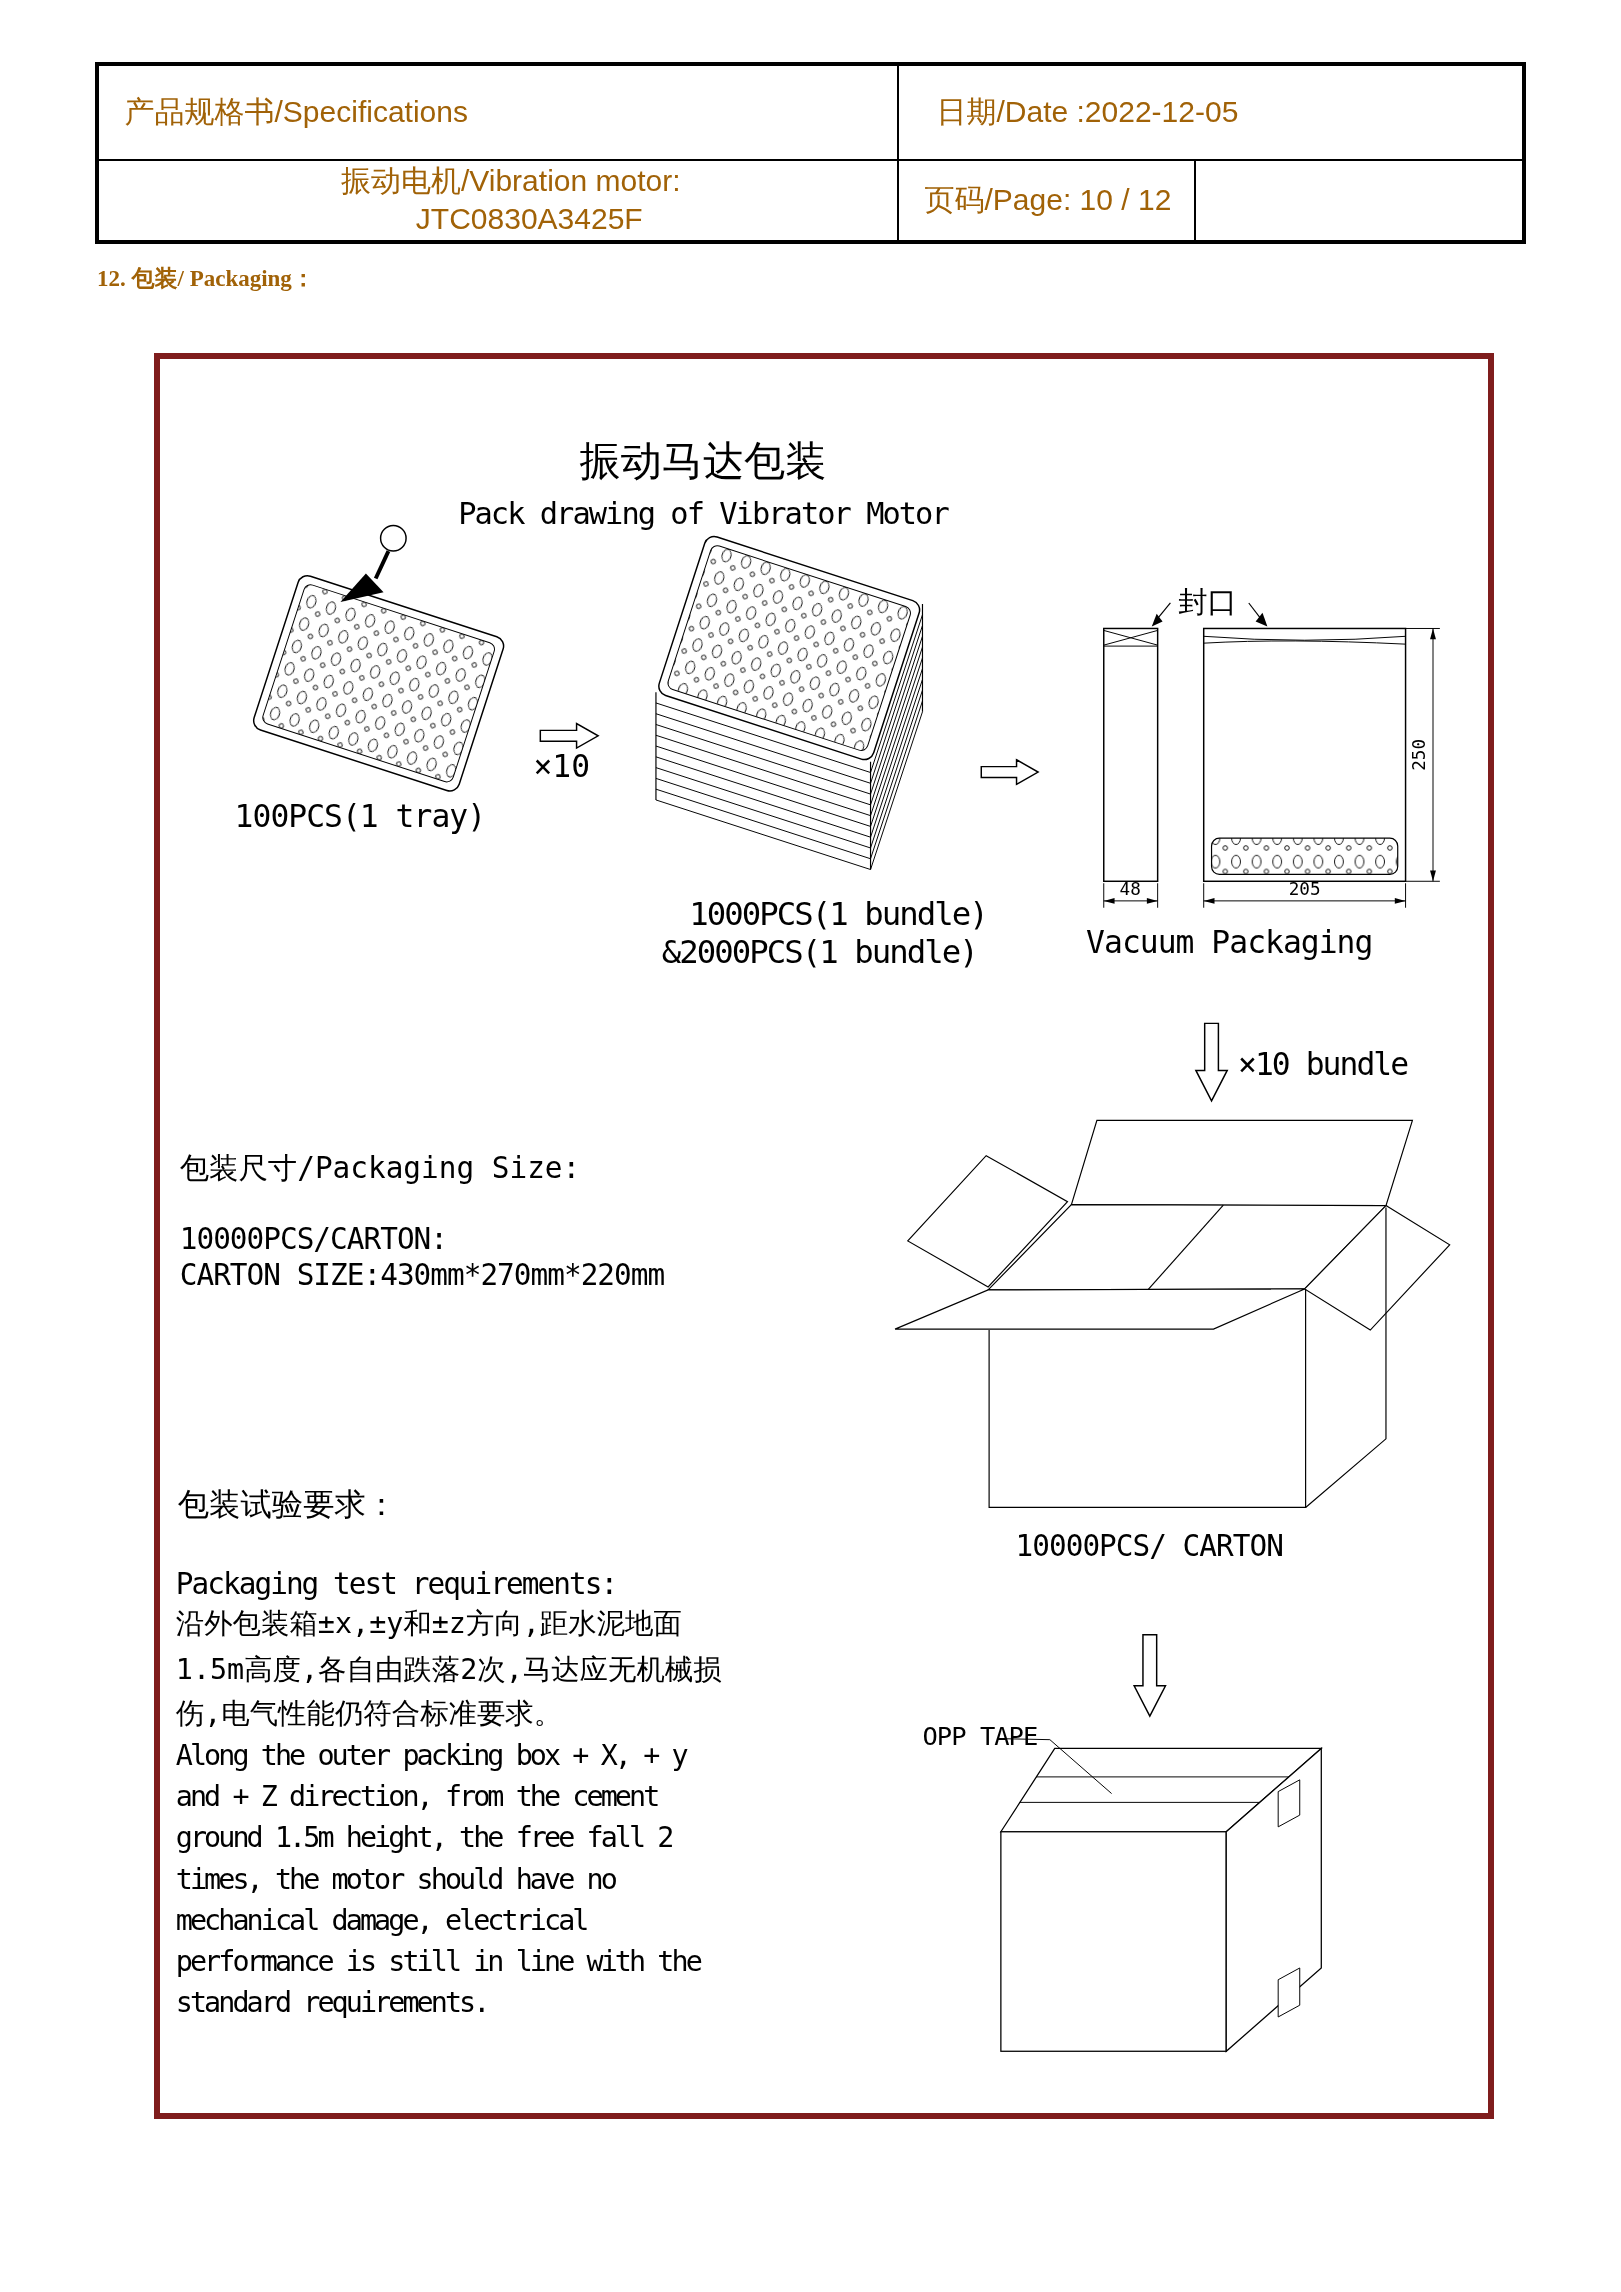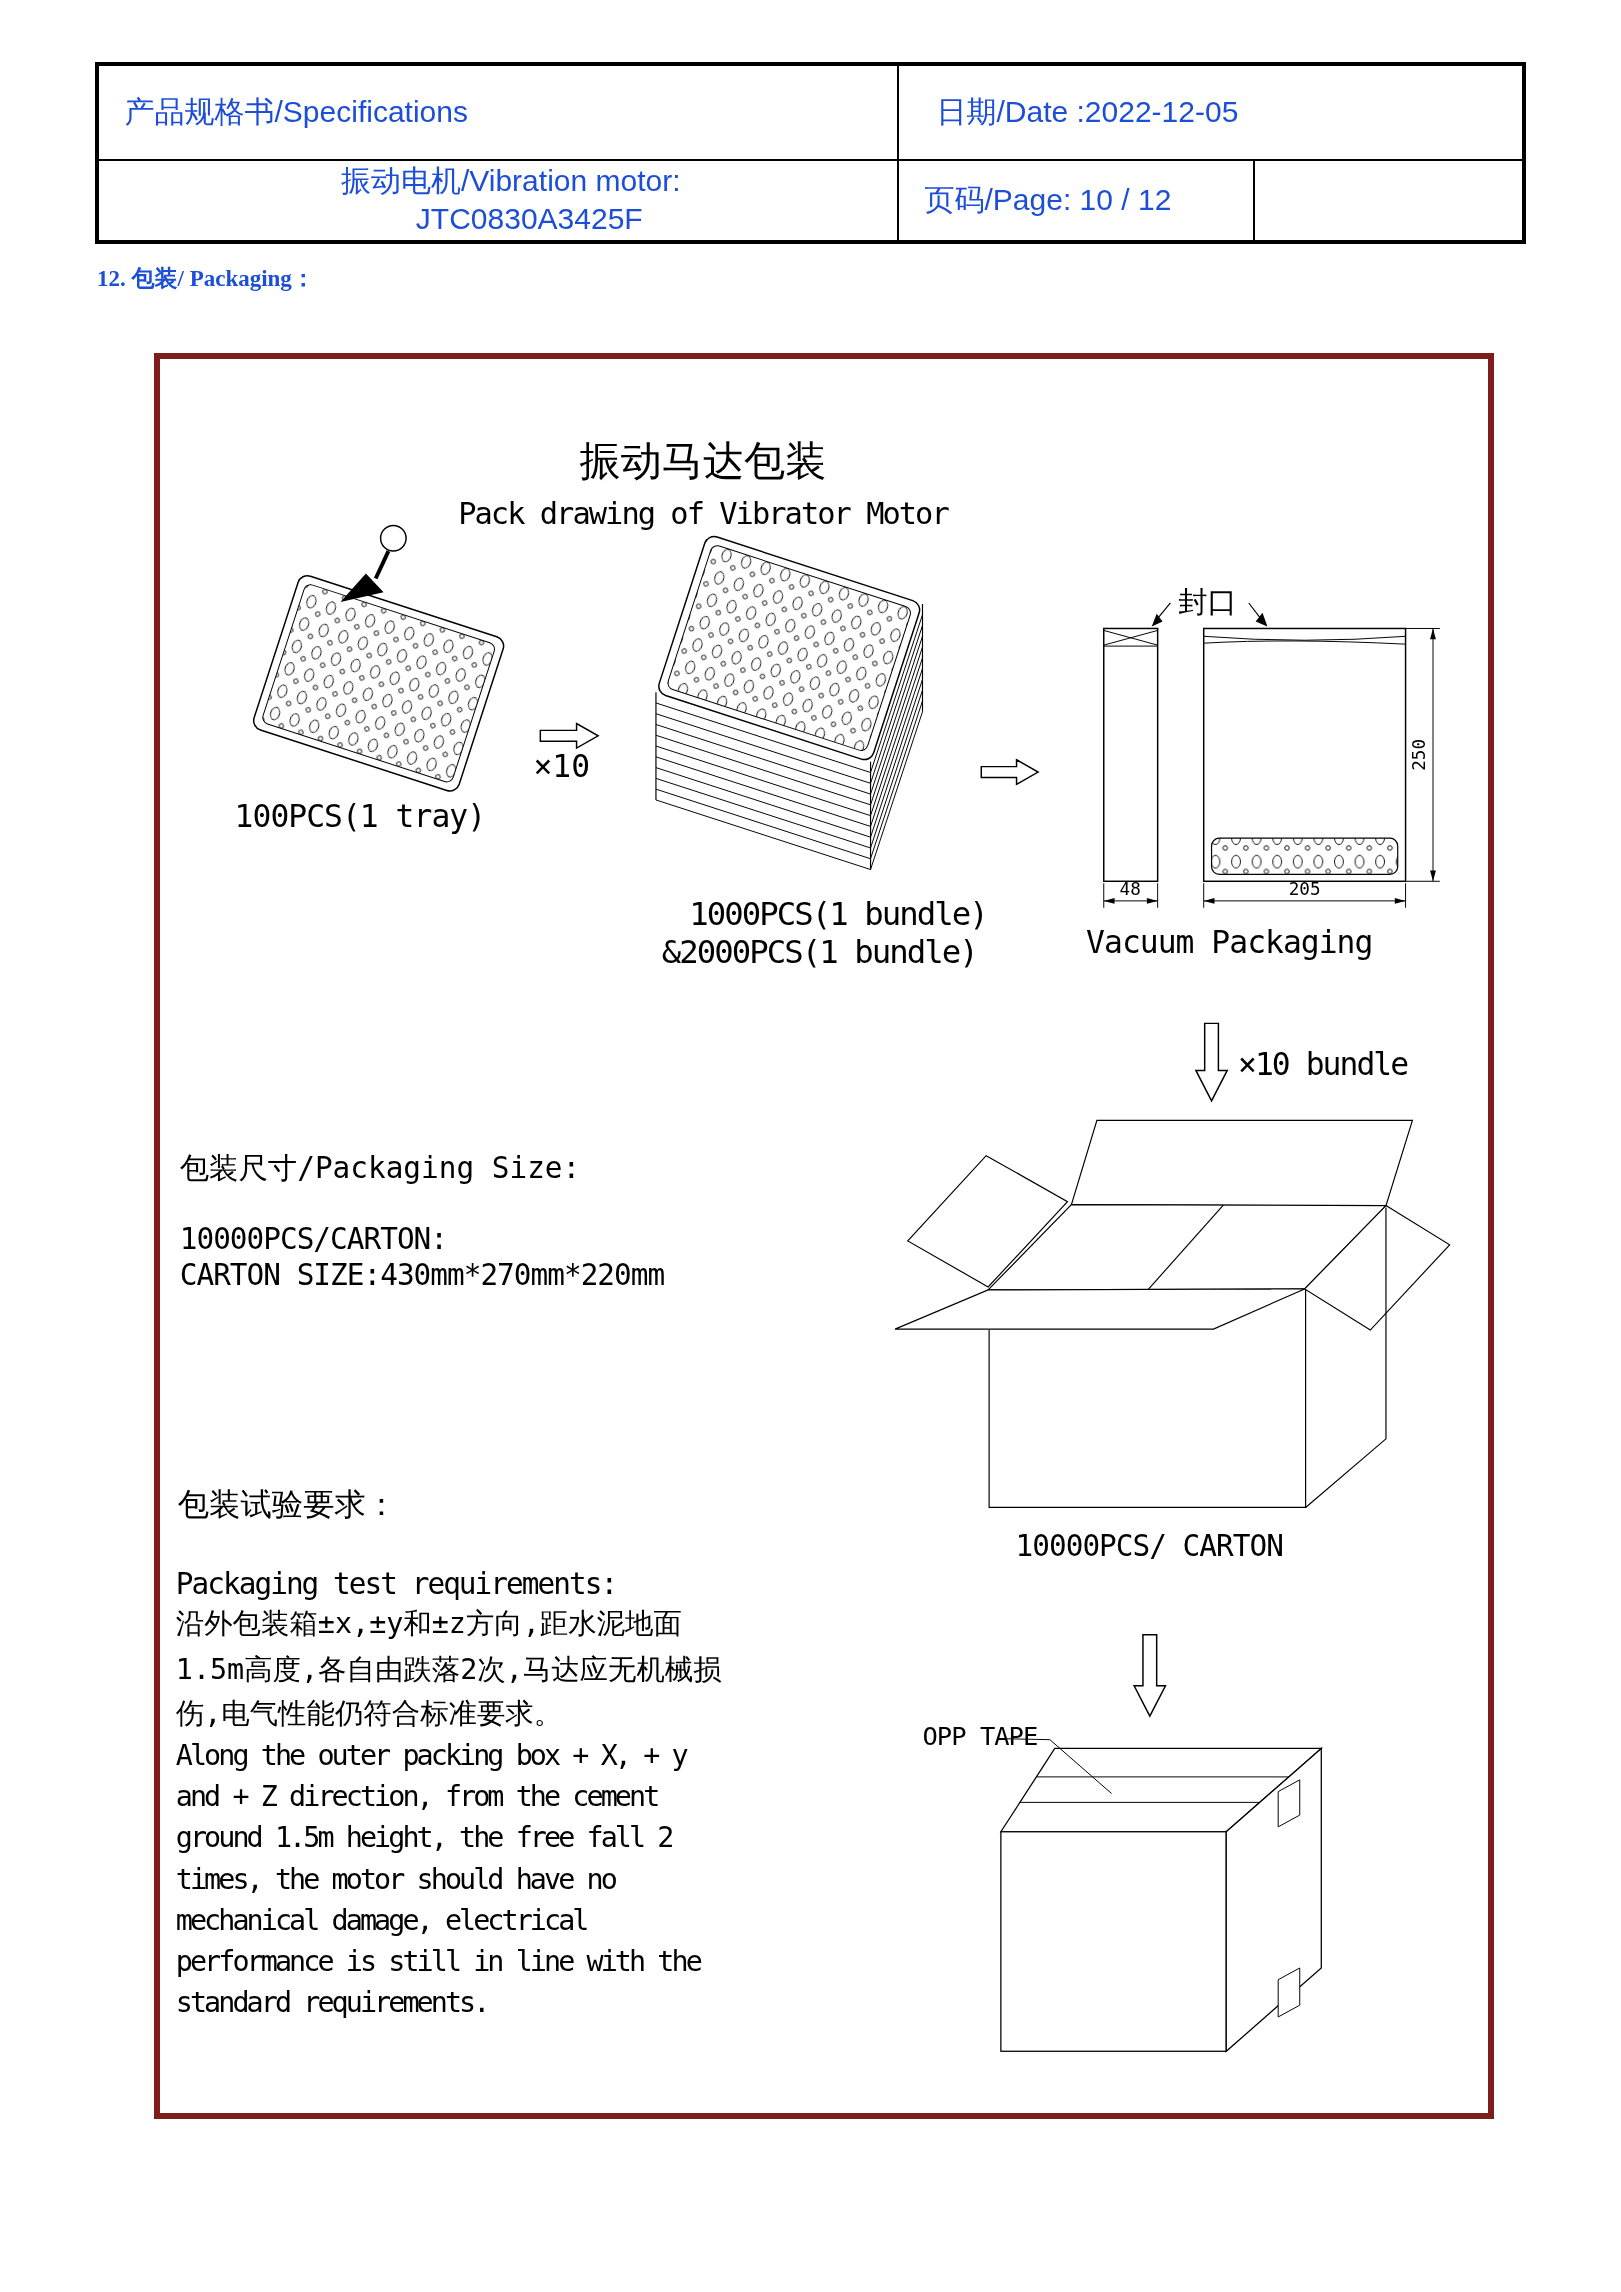--- a/index.html
+++ b/index.html
@@ -1,29 +1,29 @@
 <!DOCTYPE html>
 <html><head>
 <meta charset="utf-8">
 <style>
   html,body{margin:0;padding:0;background:#ffffff;}
-  #page{position:relative;width:1621px;height:2293px;background:#ffffff;color:#1d4ed8;
+  #page{position:relative;width:1621px;height:2293px;background:#ffffff;color:#a16207;
         font-family:"Liberation Sans",sans-serif;overflow:hidden;}
 
   
   #spec-table{position:absolute;left:95px;top:62px;width:1431px;border:4.9px solid #000;box-sizing:border-box;}
   .hrow{display:flex;width:100%;}
   .hrow1{height:93px;border-bottom:2px solid #000;}
   .hrow2{height:79px;}
   .hcell{display:flex;align-items:center;padding-left:25.5px;font-size:30px;white-space:nowrap;
          box-sizing:border-box;overflow:hidden;}
   .c-spec{width:800px;border-right:2px solid #000;}
   .c-date{flex:1;margin-left:12px;}
   .c-prod{width:800px;border-right:2px solid #000;flex-direction:column;}
-  .c-page{width:356px;border-right:2px solid #000;}
+  .c-page{width:297px;border-right:2px solid #000;}
   .c-ver{flex:1;}
   .model-gap{margin-left:37px;}
 
   
   #section-heading{position:absolute;left:97px;top:263px;font-family:"Liberation Serif",serif;
                    font-weight:bold;font-size:23px;}
 
   
   #drawing-box{position:absolute;left:154px;top:353px;width:1328px;height:1754px;
                border:6px solid #7f1d1d;box-sizing:content-box;background:#fff;}

